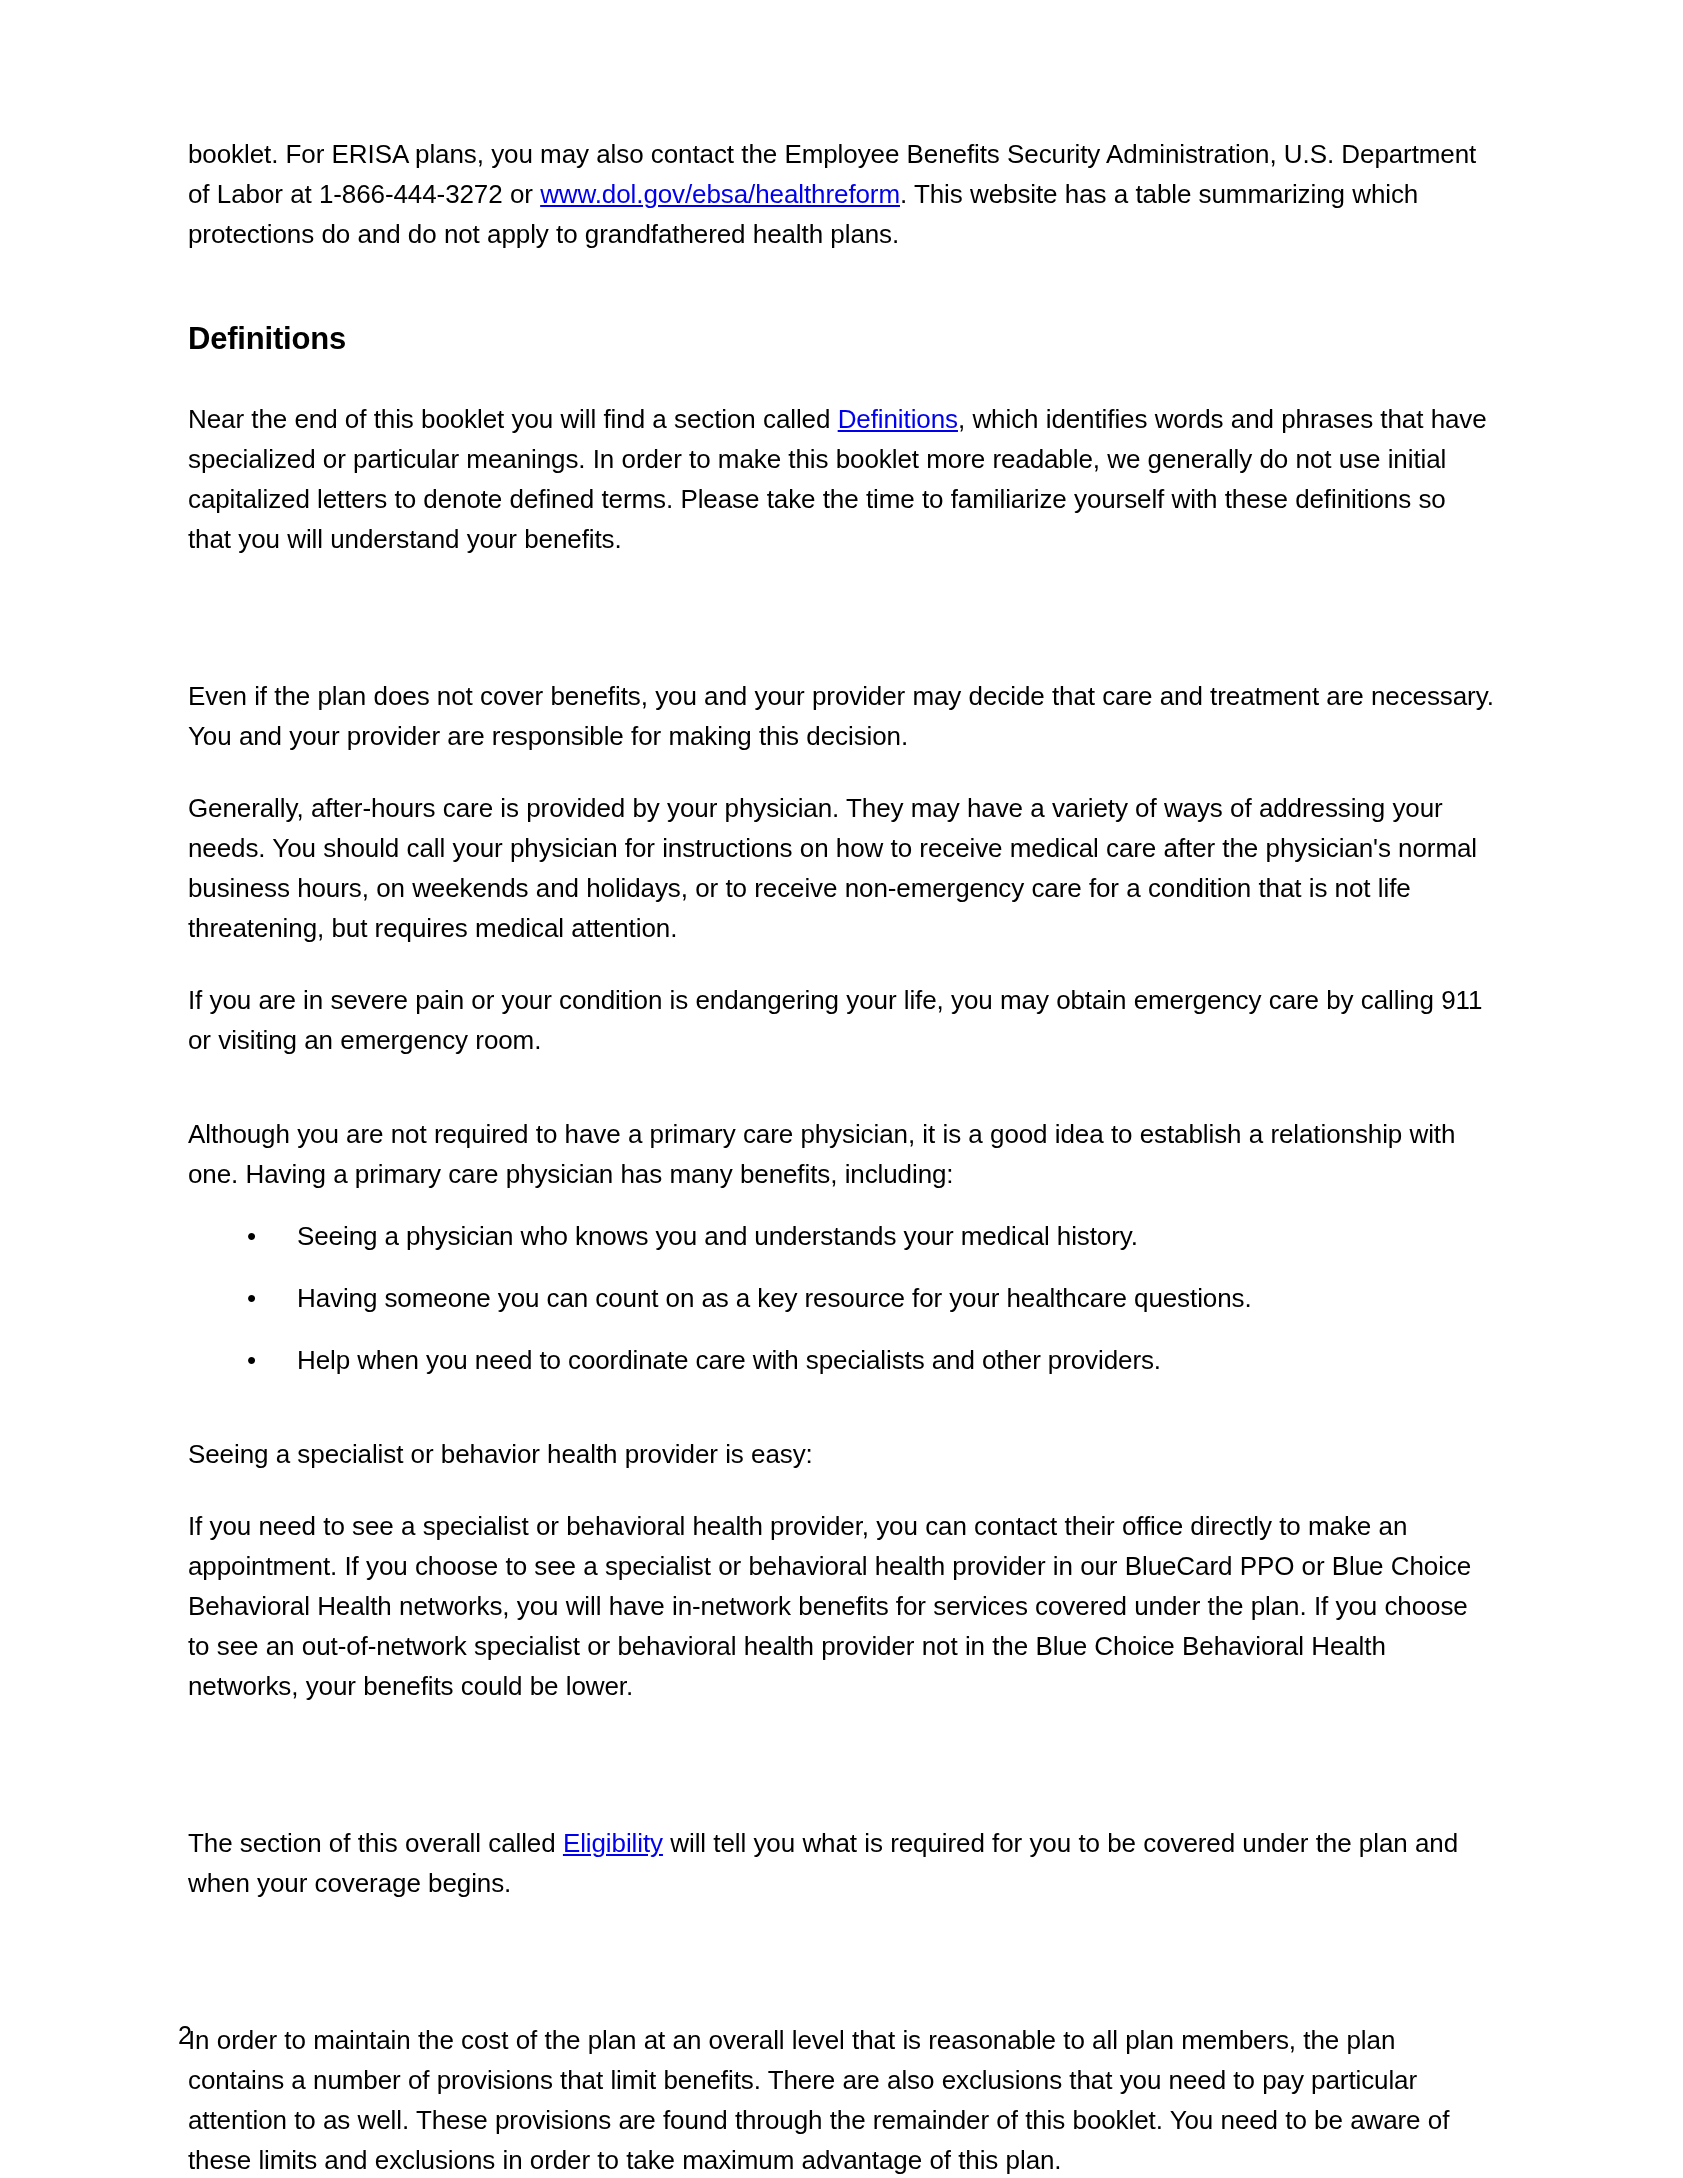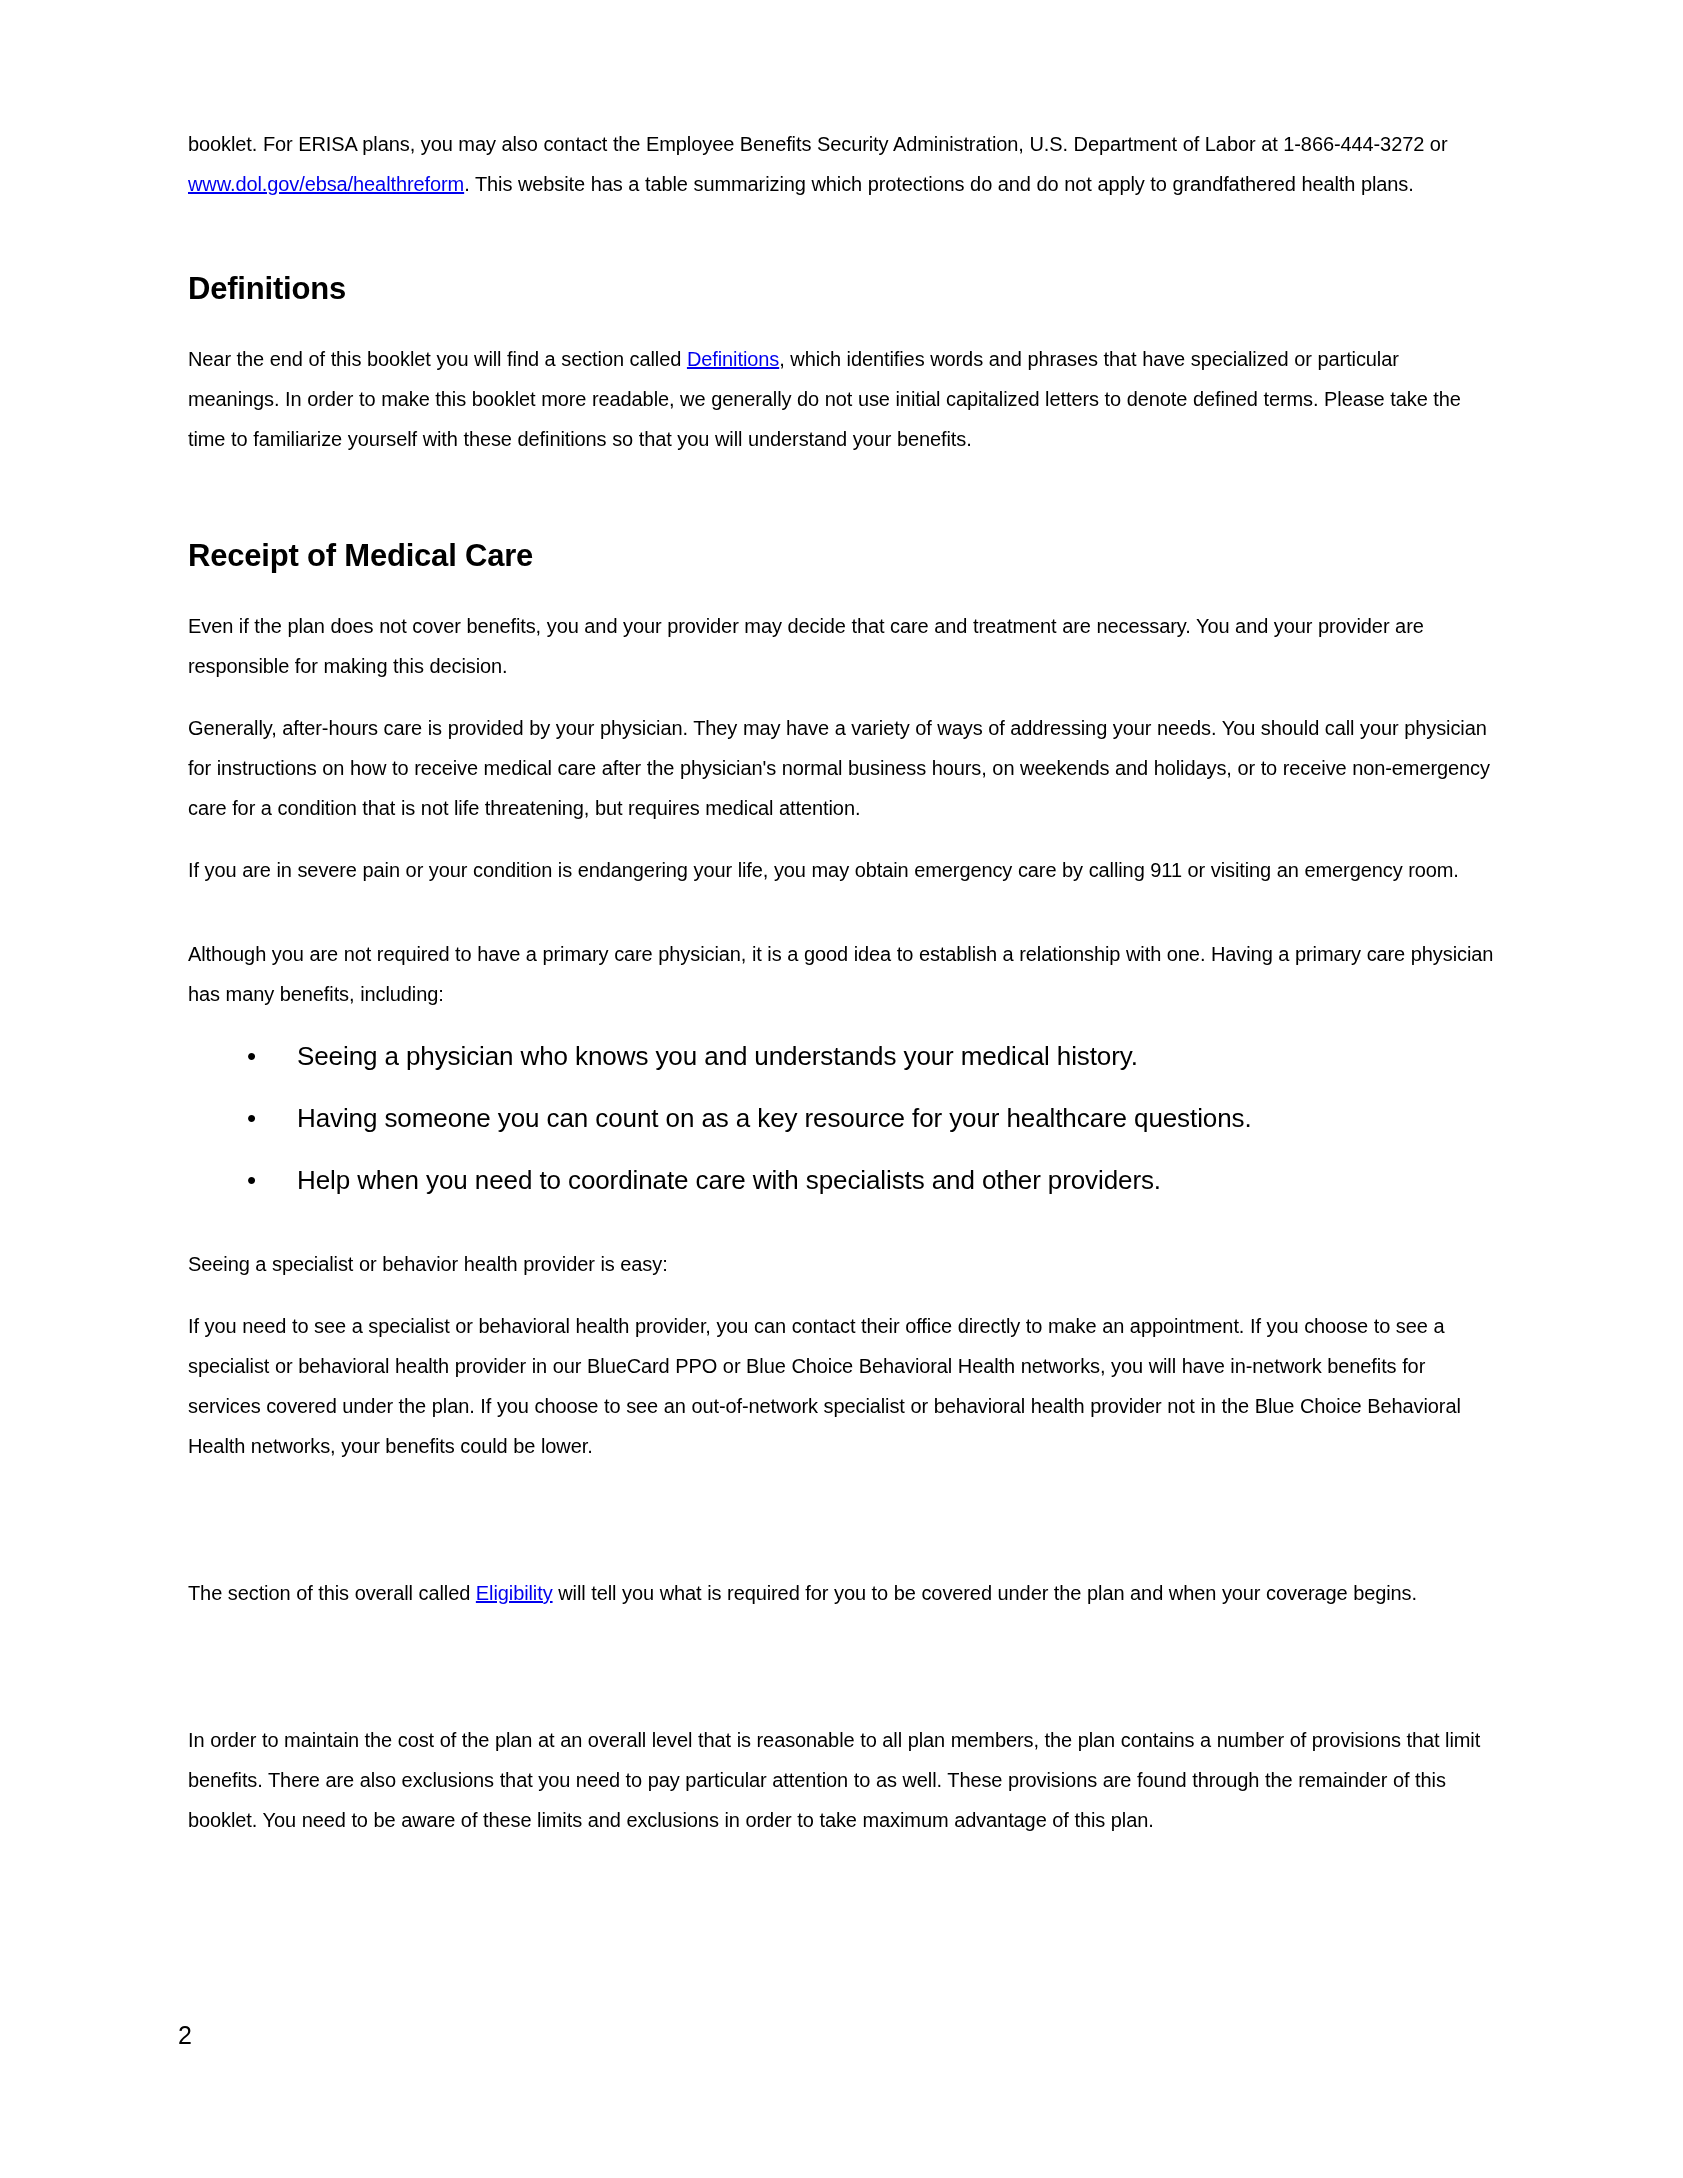--- a/index.html
+++ b/index.html
@@ -20,22 +20,22 @@
     box-sizing: border-box;
     overflow: hidden;
   }
   .content {
     position: absolute;
     left: 188px;
     top: 124px;
     width: 1307px;
   }
   p.body-text {
-    margin: 0 0 0 0;
-    font-size: 20px;
+    margin: 10px 0 0 0;
+    font-size: 26px;
     line-height: 40px;
     letter-spacing: -0.1px;
     text-align: left;
     word-spacing: 0.2px;
   }
   .para-gap {
     height: 22px;
   }
   h2.section-heading {
     margin: 0;
@@ -99,21 +99,20 @@
 
     <p class="body-text"><span>booklet.   For ERISA plans, you may also contact the Employee Benefits Security Administration, U.S. Department of Labor at 1-866-444-3272 or </span><a class="doclink" href="#">www.dol.gov/ebsa/healthreform</a><span>.   This website has a table summarizing which protections do and do not apply to grandfathered health plans.</span></p>
 
     <div class="head-gap-before"></div>
     <h2 class="section-heading">Definitions</h2>
     <div class="head-gap-after"></div>
 
     <p class="body-text"><span>Near the end of this booklet you will find a section called </span><a class="doclink" href="#">Definitions</a><span>, which identifies words and phrases that have specialized or particular meanings.   In order to make this booklet more readable, we generally do not use initial capitalized letters to denote defined terms.   Please take the time to familiarize yourself with these definitions so that you will understand your benefits.</span></p>
 
     <div class="head-gap-before-lg"></div>
-    <h2 class="section-heading">Receipt of Medical Care</h2>
     <div class="head-gap-after"></div>
 
     <p class="body-text">Even if the plan does not cover benefits, you and your provider may decide that care and treatment are necessary.   You and your provider are responsible for making this decision.</p>
     <div class="para-gap"></div>
 
     <p class="body-text">Generally, after-hours care is provided by your physician.   They may have a variety of ways of addressing your needs.   You should call your physician for instructions on how to receive medical care after the physician's normal business hours, on weekends and holidays, or to receive non-emergency care for a condition that is not life threatening, but requires medical attention.</p>
     <div class="para-gap"></div>
 
     <p class="body-text">If you are in severe pain or your condition is endangering your life, you may obtain emergency care by calling 911 or visiting an emergency room.</p>
     <div class="para-gap"></div>

